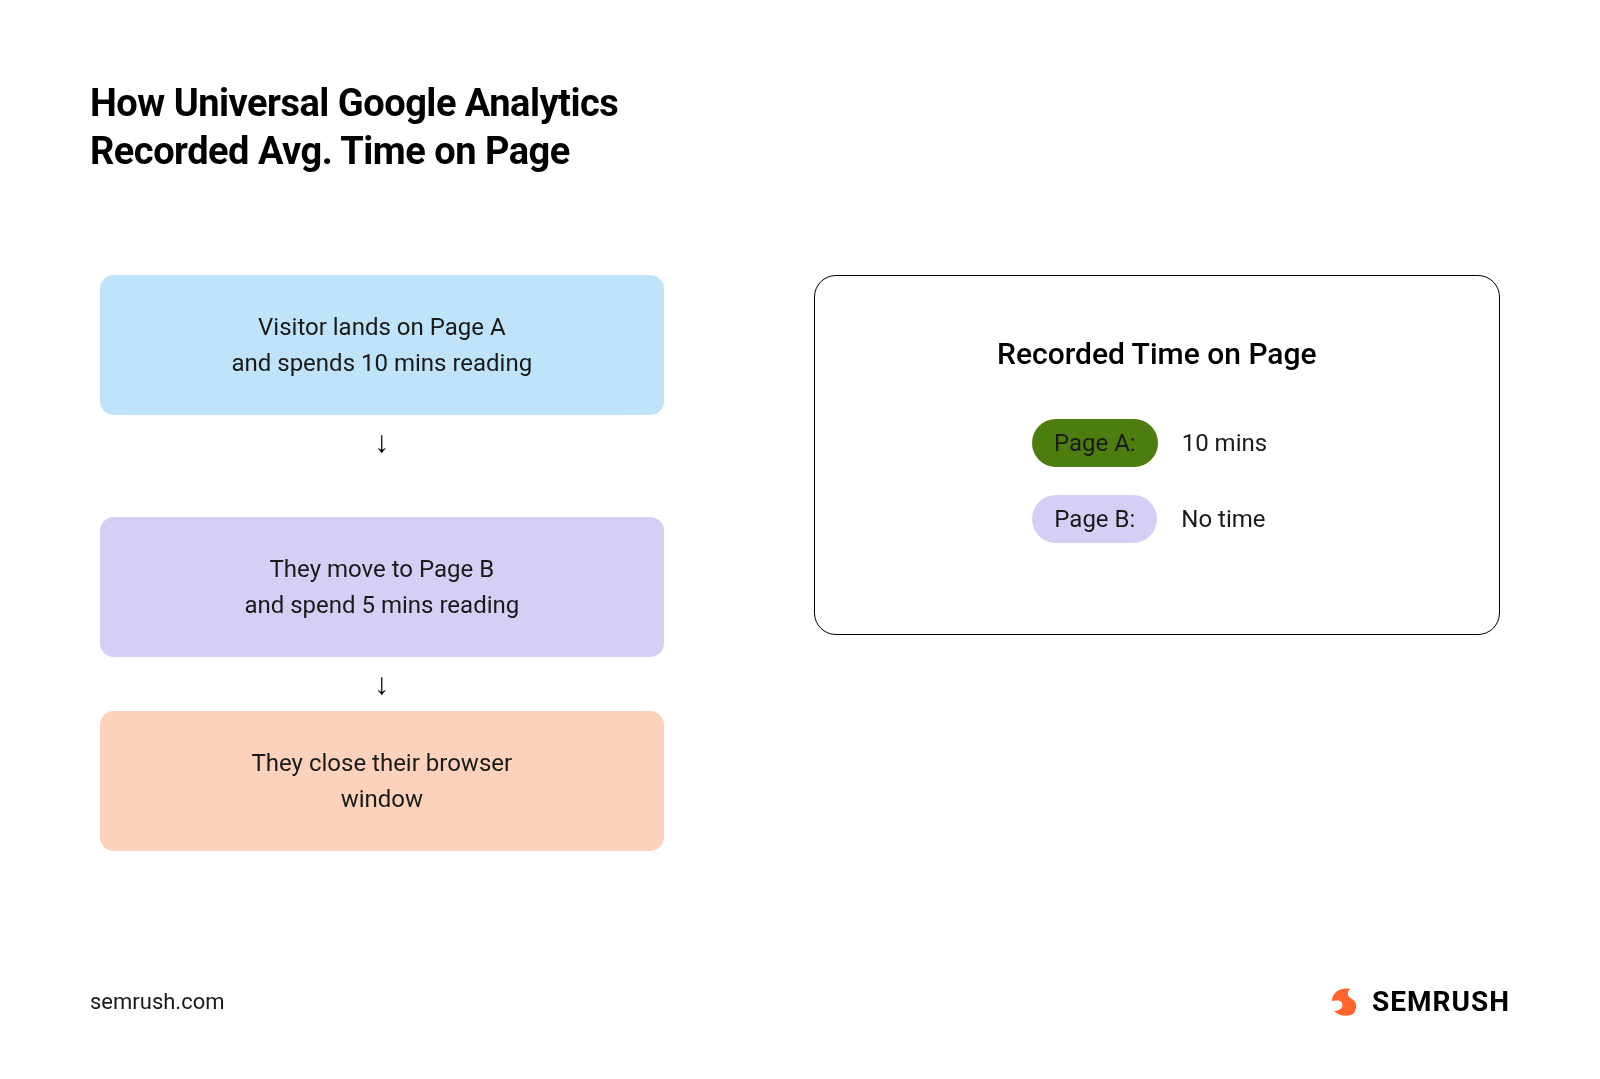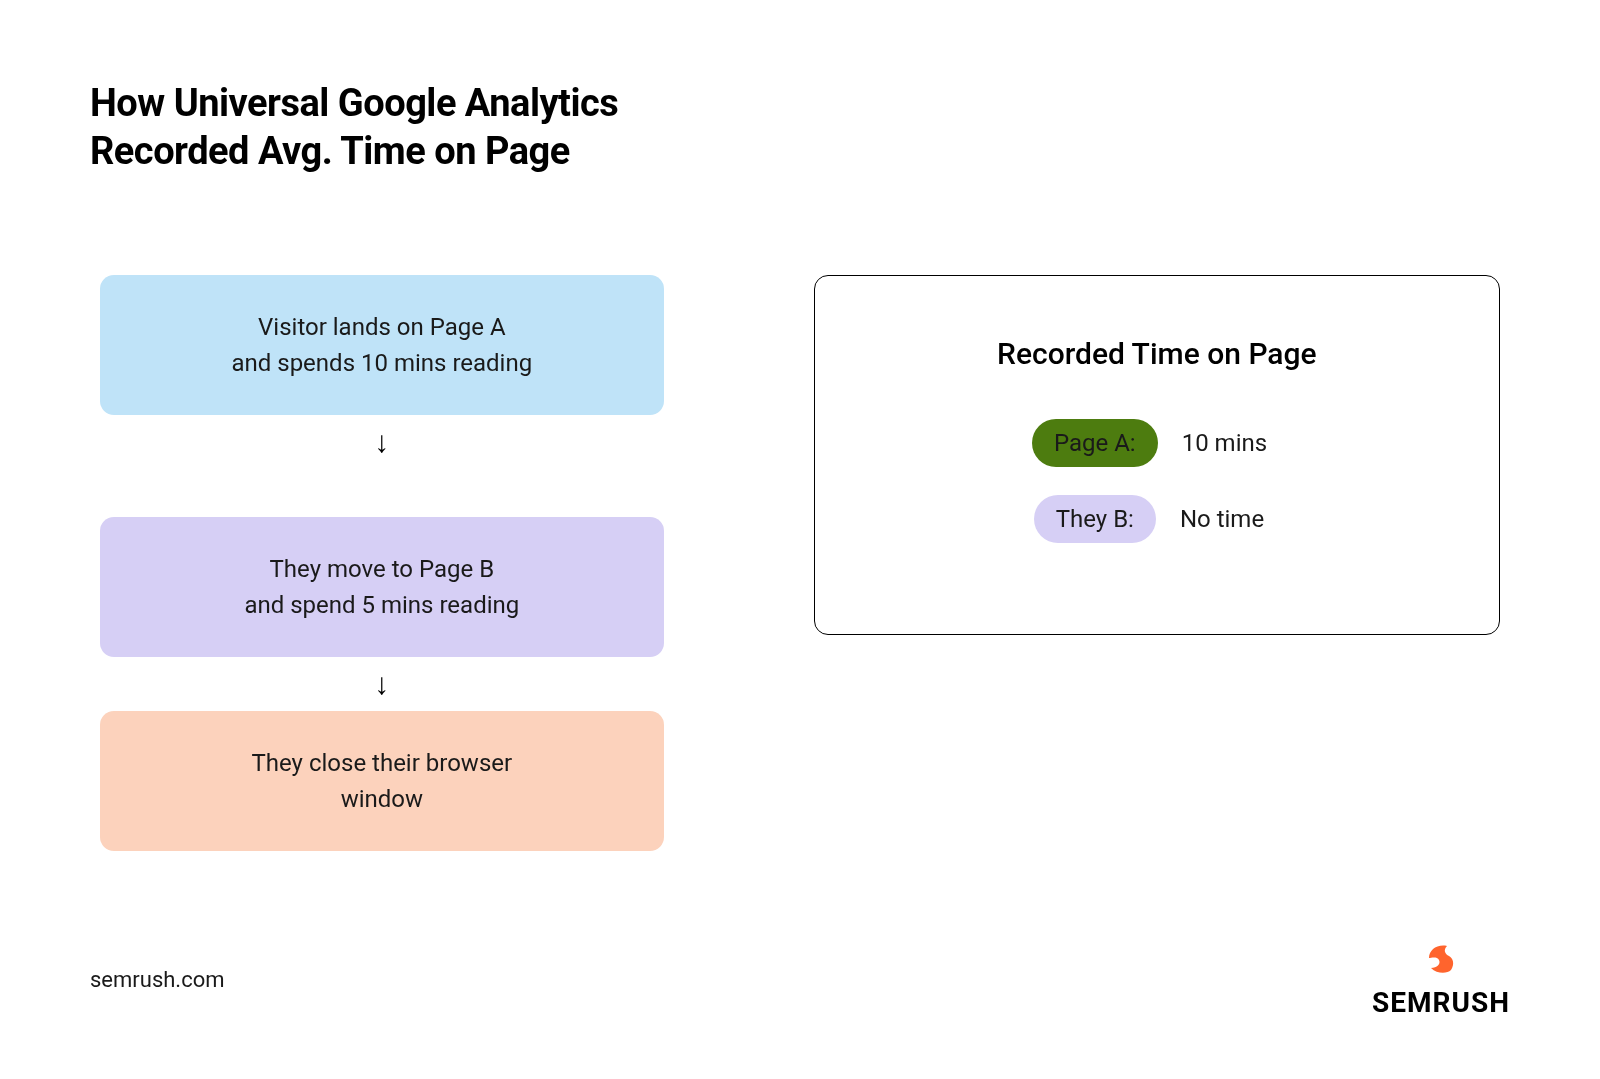--- a/index.html
+++ b/index.html
@@ -49,21 +49,21 @@
   .flow-box.orange { background: #fcd2bc; }
   .arrow {
     font-size: 30px;
     color: #000;
     line-height: 1;
     padding: 12px 0;
     font-weight: 300;
   }
   .result-panel {
     border: 1.5px solid #000;
-    border-radius: 14px;
+    border-radius: 22px;
     width: 720px;
     height: 360px;
     padding: 60px 40px 40px 40px;
     display: flex;
     flex-direction: column;
     align-items: center;
   }
   .result-title {
     font-size: 30px;
     font-weight: 500;
@@ -100,21 +100,20 @@
     align-items: center;
   }
   .footer-url {
     font-size: 22px;
     color: #1a1a1a;
   }
   .logo {
     display: flex;
     align-items: center;
     gap: 10px;
-    flex-direction: column;
   }
   .logo-text {
     font-size: 28px;
     font-weight: 700;
     letter-spacing: 1px;
     color: #000;
   }
 </style>
 </head>
 <body>
@@ -143,21 +142,21 @@
     </div>
   </div>
 
   <div class="result-panel">
     <div class="result-title">Recorded Time on Page</div>
     <div class="result-row">
       <span class="pill blue">Page A:</span>
       <span class="result-val">10 mins</span>
     </div>
     <div class="result-row">
-      <span class="pill purple">They B:</span>
+      <span class="pill purple">Page B:</span>
       <span class="result-val">No time</span>
     </div>
   </div>
 
 </div>
 
 <div class="footer">
   <div class="footer-url">semrush.com</div>
   <div class="logo">
     <svg width="36" height="36" viewBox="0 0 36 36">

